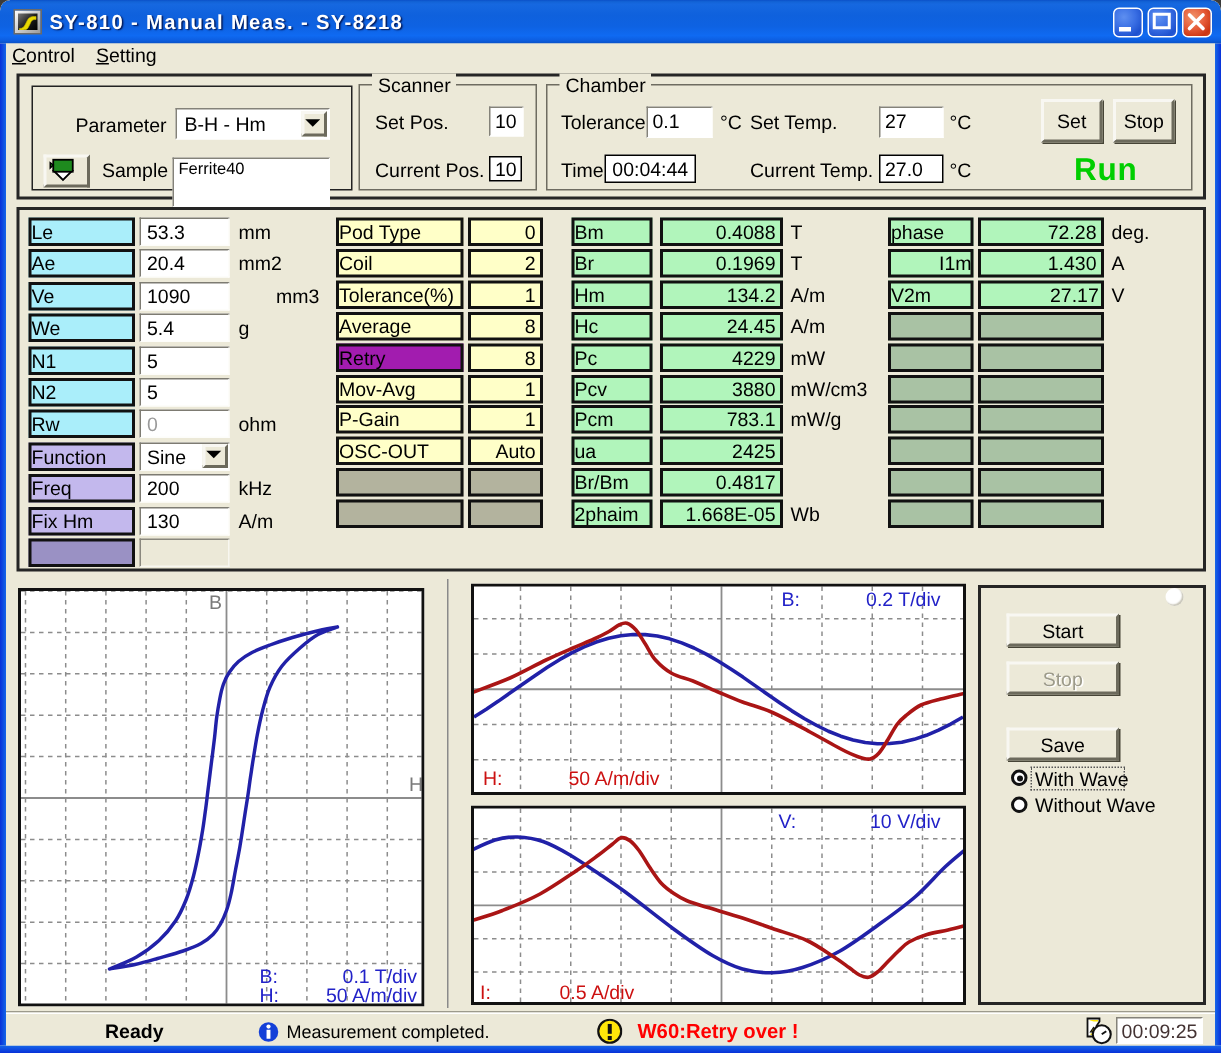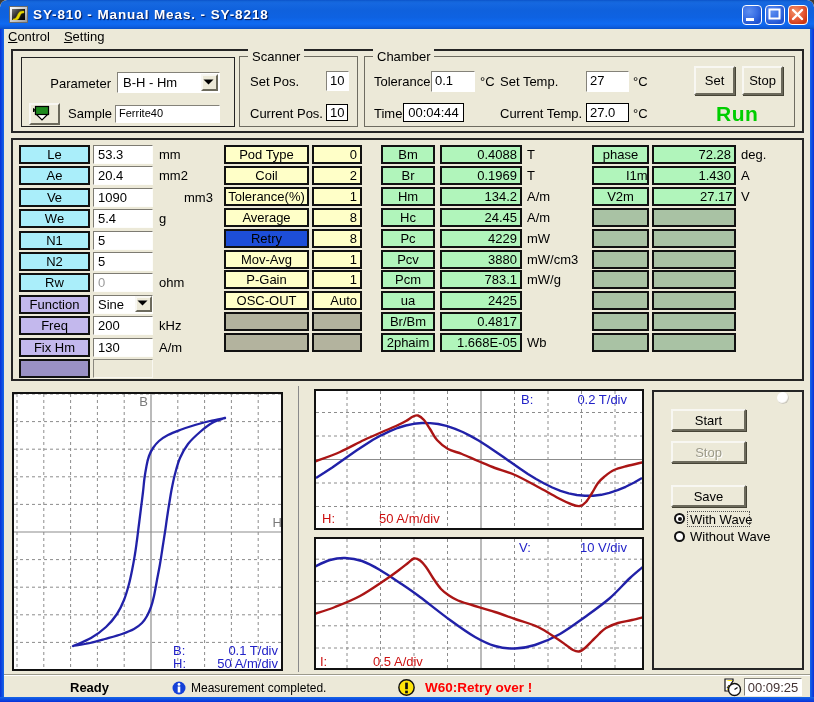--- a/index.html
+++ b/index.html
@@ -21,21 +21,21 @@
 .tb.close { background:radial-gradient(circle at 35% 30%,#f0936a 0%,#e65d3a 45%,#cc3512 80%,#d8511f 100%); }
 #menubar { position:absolute; left:4px; top:29px; width:806px; height:19px; background:#ece9d8; }
 #menubar span { margin-left:4px; margin-right:10px; }
 
 .sunk { background:#fff; border:1px solid; border-color:#848279 #fff #fff #848279; }
 .btn { position:absolute; background:#ece9d8; border:2px solid; border-color:#f8f7f2 #6c6a5c #6c6a5c #f8f7f2; box-shadow:1px 1px 0 #464436; text-align:center; }
 .panel { position:absolute; border:2px solid #252525; }
 .gbox { position:absolute; border:1px solid #6e6c61; }
 .gbox .cap { position:absolute; top:-8px; left:8px; background:#ece9d8; padding:0 4px; }
 .lab { position:absolute; }
-.cell { position:absolute; border:2px solid #111; text-align:center; height:19px; line-height:15px; }
+.cell { position:absolute; border:2px solid #111; height:19px; line-height:15px; }
 .cellv { position:absolute; border:2px solid #111; text-align:right; padding-right:3px; height:19px; line-height:15px; }
 .inp { position:absolute; background:#fff; border:1px solid; border-color:#7d7b72 #fdfdfa #fdfdfa #7d7b72; height:19px; line-height:17px; padding-left:4px; }
 .unit { position:absolute; font-size:13px; }
 svg { position:absolute; display:block; }
 .statxt { position:absolute; font-size:12px; }
 </style>
 </head>
 <body>
 <div id="win">
   <div id="tbar">
@@ -83,21 +83,21 @@
 
     <div class="btn" style="left:16px;top:52px;width:31px;height:22px;box-shadow:none;border-width:2px;">
       <svg width="22" height="17" viewBox="0 0 22 17" style="position:relative;top:0px;">
         <path d="M5 9 L11 15 L17 9 Z" fill="#fff" stroke="#000" stroke-width="1.2"></path>
         <rect x="4.5" y="1.5" width="13" height="8" fill="#1e8a1e" stroke="#000" stroke-width="1.2"></rect>
         <path d="M4.5 5 L2.5 7 L2.5 3.5 Z" fill="#1e8a1e" stroke="#000" stroke-width="1"></path>
       </svg>
     </div>
     <div class="lab" style="left:55px;top:55px;">Sample</div>
 
-    <div class="sunk" style="position:absolute;left:102px;top:54px;width:105px;height:18px;font-size:11px;padding:1px 0 0 3px;">Ferrite40</div>
+    <div class="sunk" style="position:absolute;left:102px;top:54px;width:105px;height:33px;font-size:11px;padding:1px 0 0 3px;">Ferrite40</div>
 
     <div class="gbox" style="left:226px;top:5px;width:119px;height:71px;">
       <div class="cap">Scanner</div>
       <div class="lab" style="left:10px;top:17px;">Set Pos.</div>
       <div class="sunk lab" style="left:86px;top:14px;width:23px;height:20px;padding:1px 0 0 3px;">10</div>
       <div class="lab" style="left:10px;top:49px;">Current Pos.</div>
       <div class="lab" style="left:86px;top:47px;width:22px;height:17px;border:1px solid #000;background:#fff;padding:0 0 0 3px;">10</div>
     </div>
 
     <div class="gbox" style="left:351px;top:5px;width:431px;height:71px;">
@@ -156,21 +156,21 @@
     <div class="cell" style="left:5px;top:219px;width:71px;background:#9a91c4;"></div>
     <div style="position:absolute;left:79px;top:219px;width:60px;height:19px;background:#ece9d8;border:1px solid;border-color:#8a887e #f8f7f0 #f8f7f0 #8a887e;"></div>
     <div class="cell" style="left:210px;top:5px;width:85px;background:#ffffc8;">Pod Type</div>
     <div class="cellv" style="left:298px;top:5px;width:50px;background:#ffffc8;">0</div>
     <div class="cell" style="left:210px;top:26px;width:85px;background:#ffffc8;">Coil</div>
     <div class="cellv" style="left:298px;top:26px;width:50px;background:#ffffc8;">2</div>
     <div class="cell" style="left:210px;top:47px;width:85px;background:#ffffc8;">Tolerance(%)</div>
     <div class="cellv" style="left:298px;top:47px;width:50px;background:#ffffc8;">1</div>
     <div class="cell" style="left:210px;top:68px;width:85px;background:#ffffc8;">Average</div>
     <div class="cellv" style="left:298px;top:68px;width:50px;background:#ffffc8;">8</div>
-    <div class="cell" style="left:210px;top:89px;width:85px;background:#1d4ed8;">Retry</div>
+    <div class="cell" style="left:210px;top:89px;width:85px;background:#a21caf;">Retry</div>
     <div class="cellv" style="left:298px;top:89px;width:50px;background:#ffffc8;">8</div>
     <div class="cell" style="left:210px;top:110px;width:85px;background:#ffffc8;">Mov-Avg</div>
     <div class="cellv" style="left:298px;top:110px;width:50px;background:#ffffc8;">1</div>
     <div class="cell" style="left:210px;top:130px;width:85px;background:#ffffc8;">P-Gain</div>
     <div class="cellv" style="left:298px;top:130px;width:50px;background:#ffffc8;">1</div>
     <div class="cell" style="left:210px;top:151px;width:85px;background:#ffffc8;">OSC-OUT</div>
     <div class="cellv" style="left:298px;top:151px;width:50px;background:#ffffc8;">Auto</div>
     <div class="cell" style="left:210px;top:172px;width:85px;background:#b3b39e;"></div>
     <div class="cellv" style="left:298px;top:172px;width:50px;background:#b3b39e;"></div>
     <div class="cell" style="left:210px;top:193px;width:85px;background:#b3b39e;"></div>

